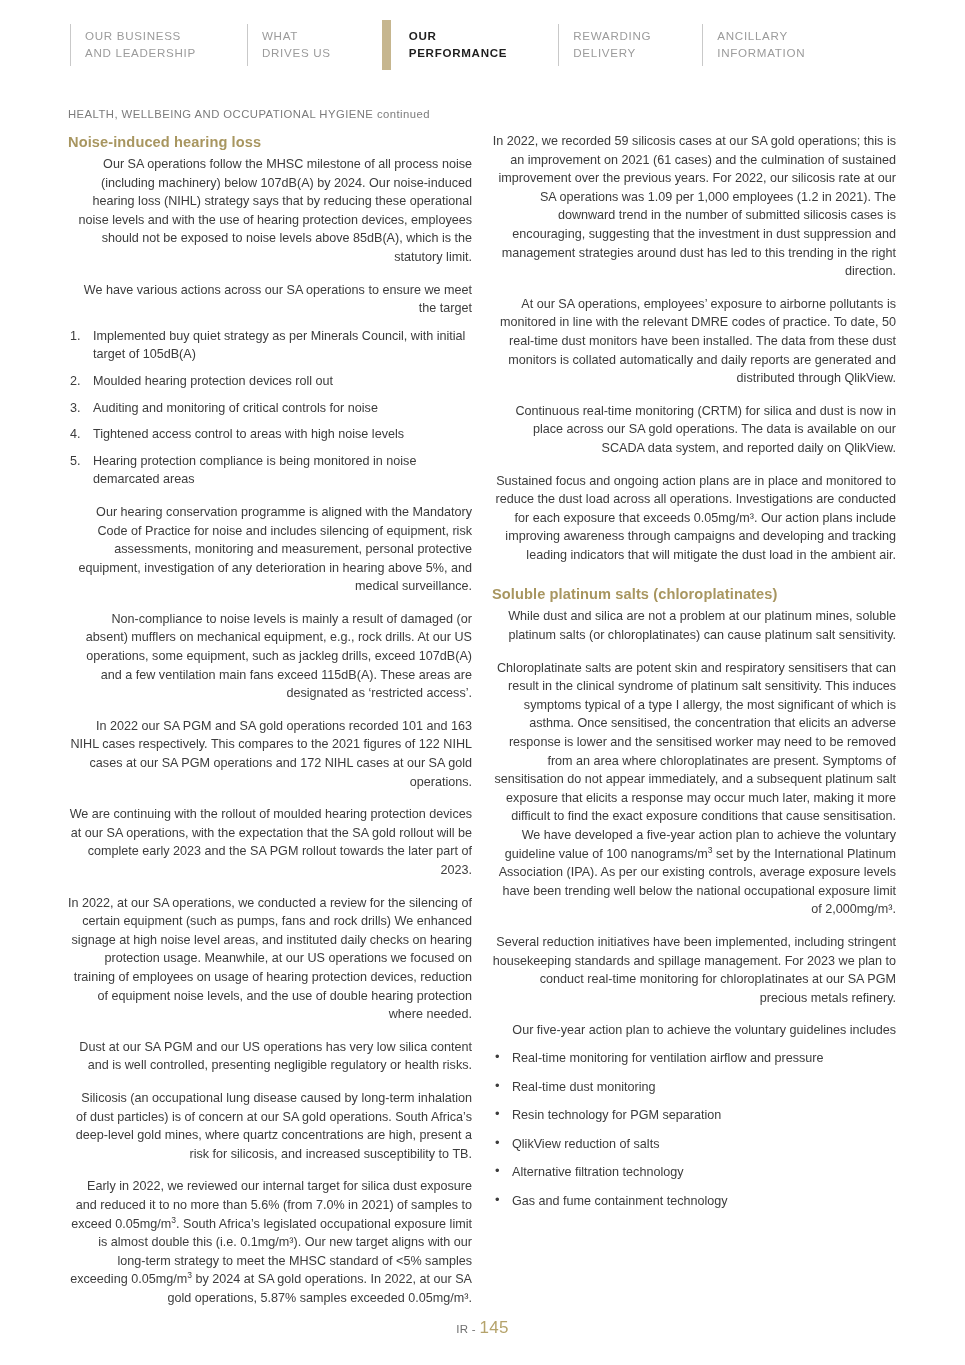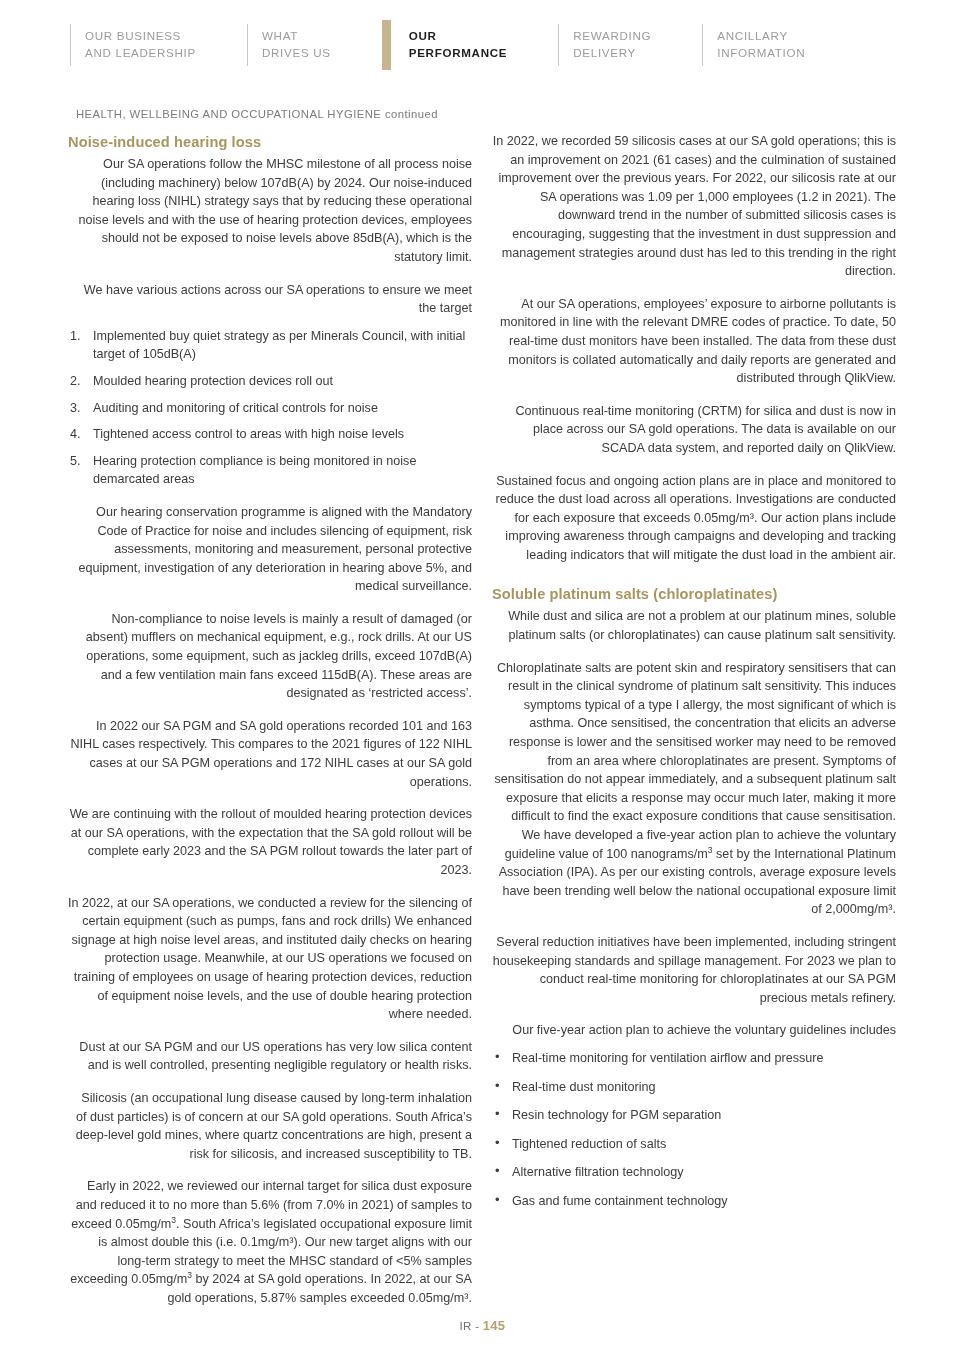--- a/index.html
+++ b/index.html
@@ -57,21 +57,21 @@
   .nav-label.active {
     color: #1e1e1e;
     font-weight: bold;
   }
   .nav-gap-1 { margin-left: 70px; }
   .nav-gap   { margin-left: 35px; }
 
   
   .running-head {
     position: absolute;
-    left: 76px;
+    left: 68px;
     top: 108px;
     font-size: 11.3px;
     letter-spacing: 0.45px;
     color: #7c7c7c;
   }
 
   
   .col {
     position: absolute;
     top: 132px;
@@ -144,22 +144,22 @@
     left: 0;
     top: 1318px;
     width: 965px;
     text-align: center;
     font-size: 11.5px;
     color: #6f6f6f;
     letter-spacing: 0.3px;
   }
   .footer .pagenum {
     color: #b5a36b;
-    font-weight: bold;
-    font-size: 13px;
+    font-weight: normal;
+    font-size: 17px;
   }
 </style>
 </head>
 <body>
 
 <div class="topnav">
 
   <div class="nav-item nav-gap-1">
     <div class="nav-rule"></div>
     <div class="nav-label">OUR BUSINESS
@@ -234,21 +234,21 @@
 
   <p class="para"><span>Chloroplatinate salts are potent skin and respiratory sensitisers that can result in the clinical syndrome of platinum salt sensitivity. This induces symptoms typical of a type I allergy, the most significant of which is asthma. Once sensitised, the concentration that elicits an adverse response is lower and the sensitised worker may need to be removed from an area where chloroplatinates are present. Symptoms of sensitisation do not appear immediately, and a subsequent platinum salt exposure that elicits a response may occur much later, making it more difficult to find the exact exposure conditions that cause sensitisation. We have developed a five-year action plan to achieve the voluntary guideline value of 100 nanograms/m</span><sup>3</sup><span> set by the International Platinum Association (IPA). As per our existing controls, average exposure levels have been trending well below the national occupational exposure limit of 2,000mg/m³.</span></p>
 
   <p class="para">Several reduction initiatives have been implemented, including stringent housekeeping standards and spillage management. For 2023 we plan to conduct real-time monitoring for chloroplatinates at our SA PGM precious metals refinery.</p>
   <p class="para tight">Our five-year action plan to achieve the voluntary guidelines includes</p>
 
   <ul class="bullets">
     <li>Real-time monitoring for ventilation airflow and pressure</li>
     <li>Real-time dust monitoring</li>
     <li>Resin technology for PGM separation</li>
-    <li>Tightened reduction of salts</li>
+    <li>QlikView reduction of salts</li>
     <li>Alternative filtration technology</li>
     <li>Gas and fume containment technology</li>
   </ul>
 
 </div>
 
 <div class="footer">
   <span>IR - </span><span class="pagenum">145</span>
 </div>
 

